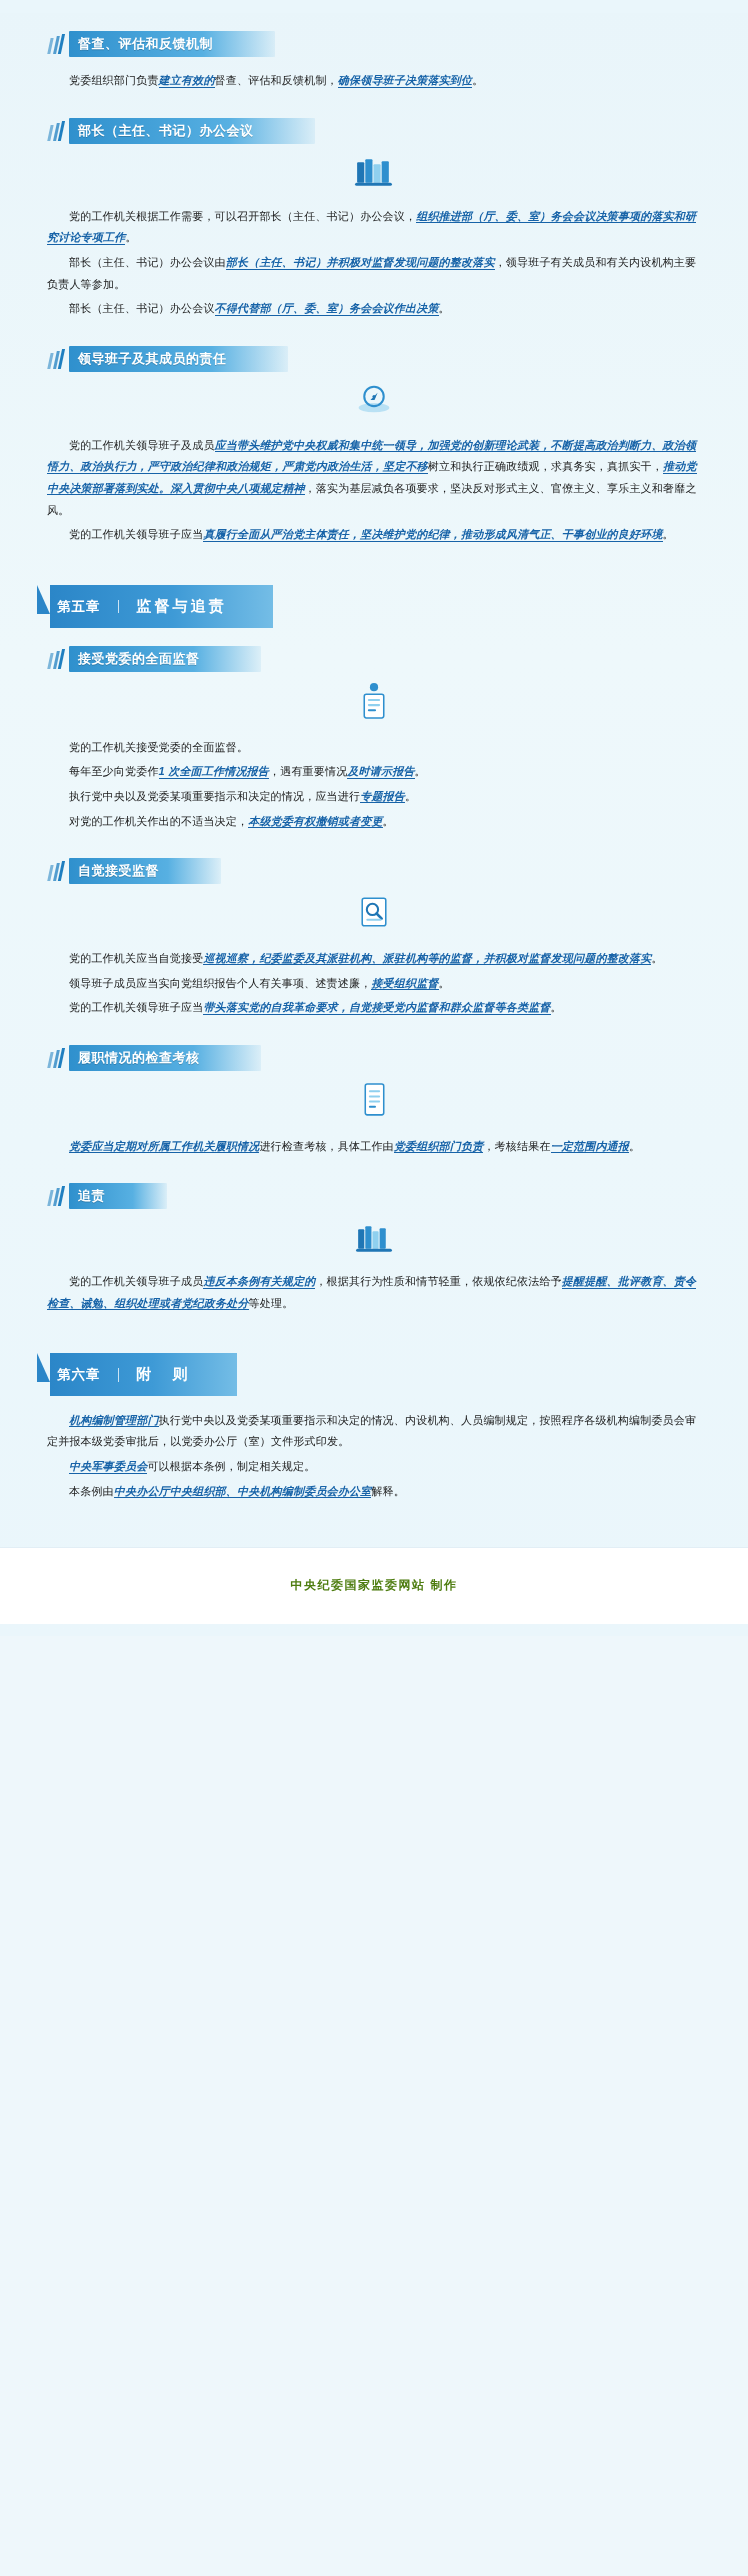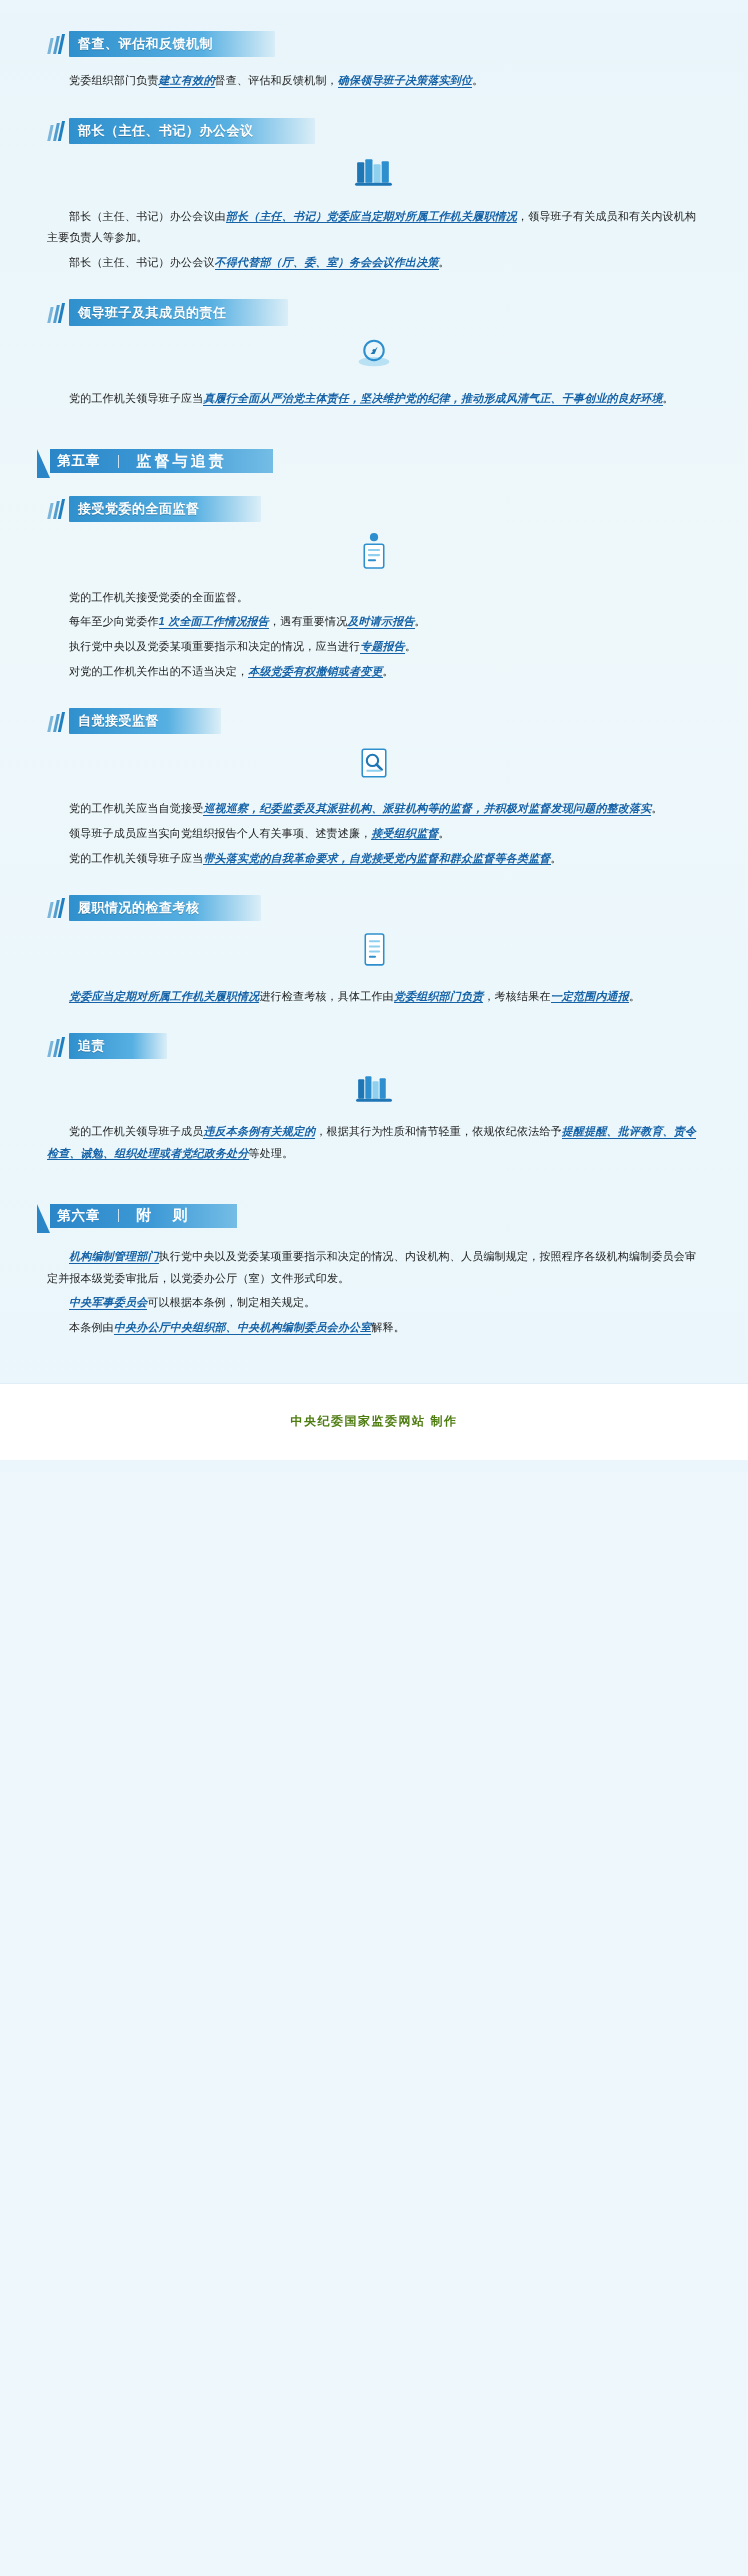--- a/index.html
+++ b/index.html
@@ -68,21 +68,21 @@
   .chapter .wedge {
     width: 0; height: 0;
     border-top: 29px solid transparent;
     border-left: 13.4px solid #2b86c8;
   }
   .chapter .body {
     background: linear-gradient(90deg,#2b86c8 0%, #3e9ad6 55%, #74bde6 100%);
     display: flex;
     align-items: center;
     padding: 0 46px 0 7.2px;
-    height: 24px;
+    height: 43px;
     gap: 17.5px;
   }
   .chapter .body .num {
     color: #fff; font-size: 13.4px; font-weight: bold; letter-spacing: 1px;
   }
   .chapter .body .sep {
     width: 1px; height: 13.4px; background: rgba(255,255,255,.75);
   }
   .chapter .body .name {
     color: #fff; font-size: 15px; font-weight: bold; letter-spacing: 3.1px;
@@ -161,40 +161,42 @@
       <div class="iconwrap">
         <svg width="44" height="37" viewBox="0 0 86 72">
         <rect x="10" y="18" width="14" height="40" rx="2" fill="#1f76b5"></rect>
         <rect x="26" y="12" width="14" height="46" rx="2" fill="#2e8fce"></rect>
         <rect x="42" y="22" width="14" height="36" rx="2" fill="#8fd0ef"></rect>
         <rect x="58" y="16" width="14" height="42" rx="2" fill="#2e8fce"></rect>
         <rect x="6" y="58" width="72" height="6" rx="3" fill="#1f76b5"></rect>
       </svg>
       </div>
       <div class="content">
-        <p class="para"><span>部长（主任、书记）办公会议由</span><span class="hl">部长（主任、书记）党委应当定期对所属工作机关履职情况</span><span>，领导班子有关成员和有关内设机构主要负责人等参加。</span></p>
+        <p class="para"><span>党的工作机关根据工作需要，可以召开部长（主任、书记）办公会议，</span><span class="hl">组织推进部（厅、委、室）务会会议决策事项的落实和研究讨论专项工作</span><span>。</span></p>
+        <p class="para"><span>部长（主任、书记）办公会议由</span><span class="hl">部长（主任、书记）并积极对监督发现问题的整改落实</span><span>，领导班子有关成员和有关内设机构主要负责人等参加。</span></p>
         <p class="para"><span>部长（主任、书记）办公会议</span><span class="hl">不得代替部（厅、委、室）务会会议作出决策</span><span>。</span></p>
       </div>
       <div class="banner">
         <div class="bars">
           <i></i>
           <i></i>
           <i></i>
         </div>
         <div class="title-box"><span>领导班子及其成员的责任</span></div>
       </div>
       <div class="iconwrap">
         <svg width="44" height="38" viewBox="0 0 86 74">
         <ellipse cx="43" cy="52" rx="30" ry="9" fill="#8fd0ef" opacity=".55"></ellipse>
         <circle cx="43" cy="30" r="19" fill="none" stroke="#2e8fce" stroke-width="4"></circle>
         <path d="M36 37 L50 23 L44 37 Z" fill="#1f76b5"></path>
         <circle cx="43" cy="30" r="3" fill="#1f76b5"></circle>
       </svg>
       </div>
       <div class="content">
+        <p class="para"><span>党的工作机关领导班子及成员</span><span class="hl">应当带头维护党中央权威和集中统一领导，加强党的创新理论武装，不断提高政治判断力、政治领悟力、政治执行力，严守政治纪律和政治规矩，严肃党内政治生活，坚定不移</span><span>树立和执行正确政绩观，求真务实，真抓实干，</span><span class="hl">推动党中央决策部署落到实处。深入贯彻中央八项规定精神</span><span>，落实为基层减负各项要求，坚决反对形式主义、官僚主义、享乐主义和奢靡之风。</span></p>
         <p class="para"><span>党的工作机关领导班子应当</span><span class="hl">真履行全面从严治党主体责任，坚决维护党的纪律，推动形成风清气正、干事创业的良好环境</span><span>。</span></p>
       </div>
       <div class="chapter">
         <div class="wedge"></div>
         <div class="body">
           <div class="num">第五章</div>
           <div class="sep"></div>
           <div class="name">监督与追责</div>
         </div>
       </div>

